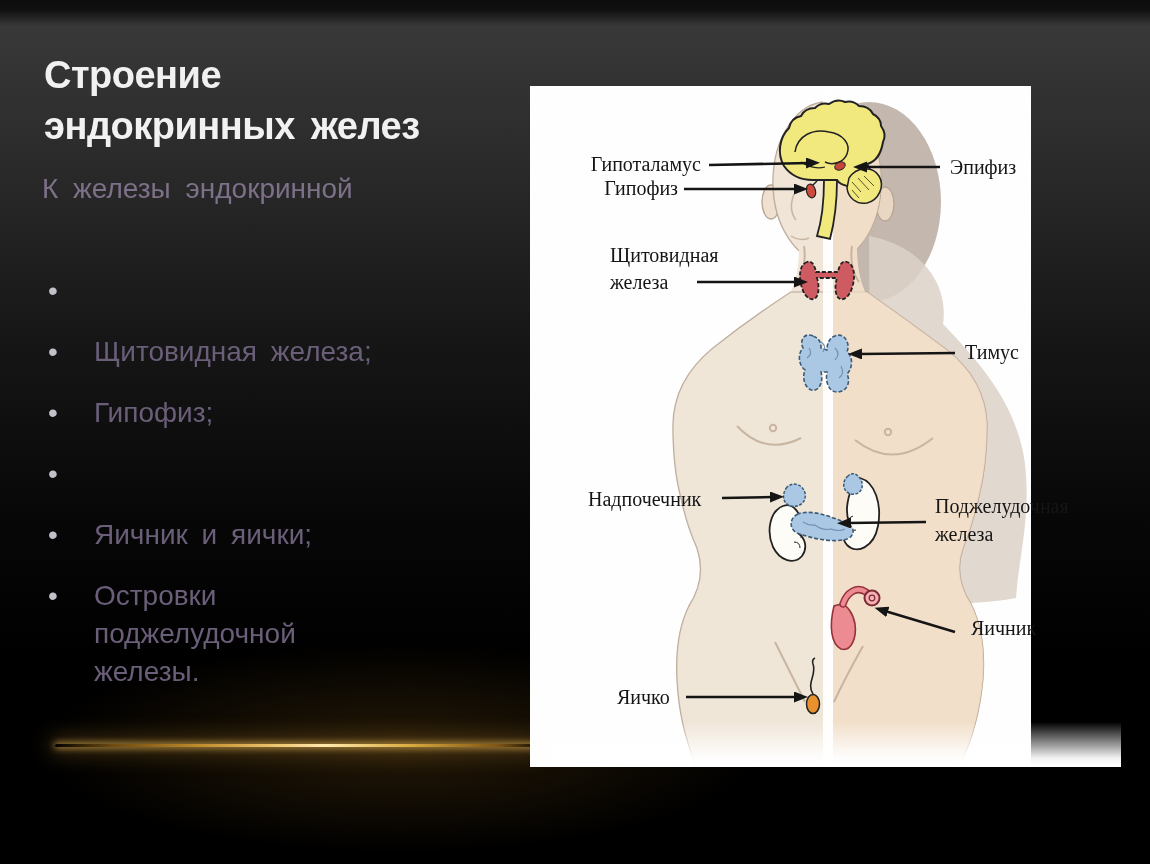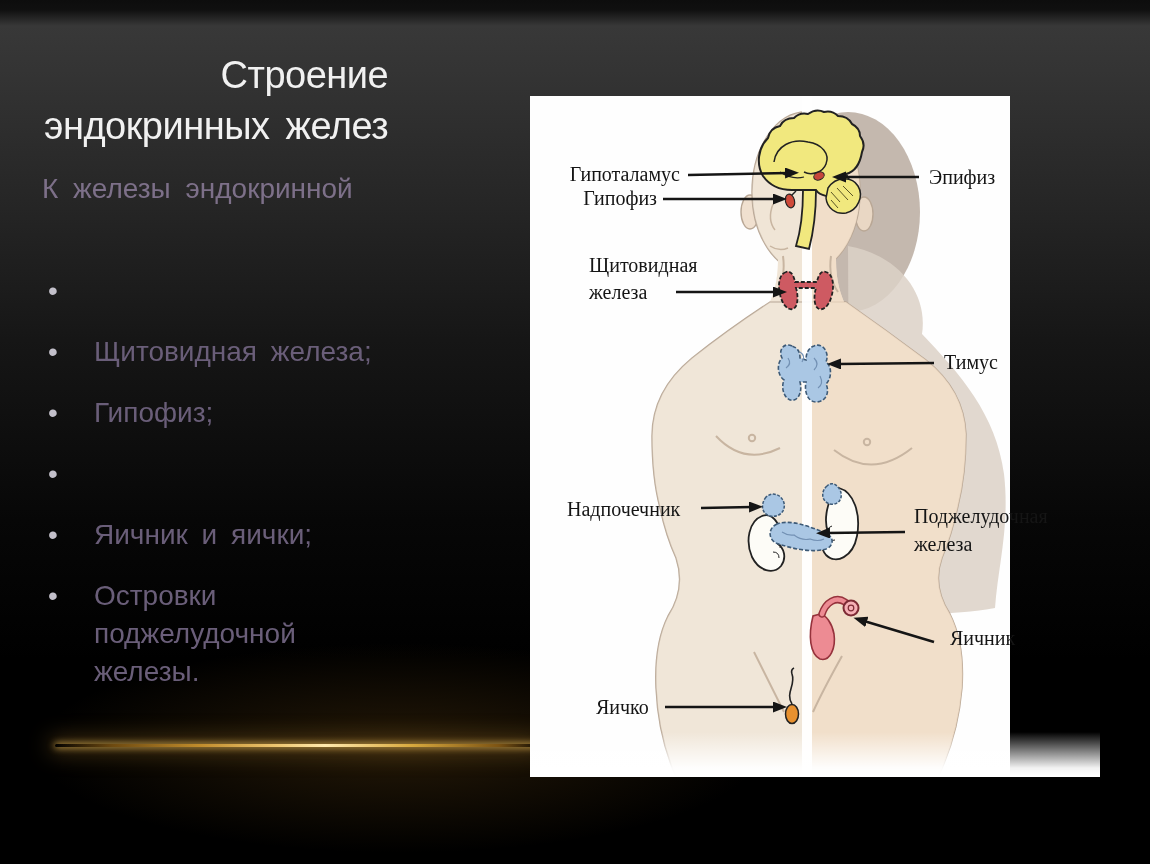--- a/index.html
+++ b/index.html
@@ -7,28 +7,28 @@
     position:relative;width:1150px;height:864px;overflow:hidden;
     font-family:"Liberation Sans",sans-serif;
     background:
       radial-gradient(ellipse 520px 150px at 400px 748px, rgba(145,98,28,.25), rgba(0,0,0,0) 70%),
       linear-gradient(180deg,#0d0d0d 0px,#101010 10px,#383838 26px,#343434 70px,#262626 200px,#161616 340px,#070707 520px,#000 660px);
   }
   .streak{position:absolute;left:55px;top:744px;width:482px;height:3px;border-radius:2px;
     background:linear-gradient(90deg,rgba(90,55,5,0) 0%,#6e4a10 12%,#c08c2c 30%,#edc671 46%,#ffe9ae 56%,#d8a93e 74%,#7d5413 92%,rgba(90,55,5,0) 100%);
     box-shadow:0 0 7px 1px rgba(232,184,86,.85),0 0 22px 6px rgba(190,140,55,.35);}
   .textcol{position:absolute;left:0;top:0;width:520px;}
-  .title{position:absolute;left:44px;top:50px;font-size:38px;font-weight:normal;line-height:51px;
-    color:#f1f1f1;letter-spacing:-.5px;word-spacing:6px;text-align:right;}
+  .title{position:absolute;left:44px;top:50px;font-size:38px;font-weight:bold;line-height:51px;
+    color:#f1f1f1;letter-spacing:-.5px;word-spacing:6px;}
   .intro{position:absolute;left:42px;top:170px;font-size:28px;line-height:38px;color:#7d7089;word-spacing:7px;}
   .bullets{position:absolute;left:42px;top:272px;margin:0;padding:0;list-style:none;}
   .bullets li{display:flex;margin:0 0 23px 0;}
   .dot{width:46px;color:#c3c0ca;font-size:28px;line-height:38px;text-align:left;padding-left:6px;}
   .btxt{font-size:28px;line-height:38px;color:#6a5e79;word-spacing:6px;max-width:330px;}
-  .panel{position:absolute;left:530px;top:96px;width:480px;height:681px;background:#fefefe;}
+  .panel{position:absolute;left:530px;top:86px;width:480px;height:681px;background:#fefefe;padding-left:21px;}
   .lbl{font-family:"Liberation Serif",serif;font-size:20px;fill:#151515;}
   svg{display:block;}
 </style>
 </head>
 <body>
 
 <div class="slide">
 
   <div class="streak"></div>
 

